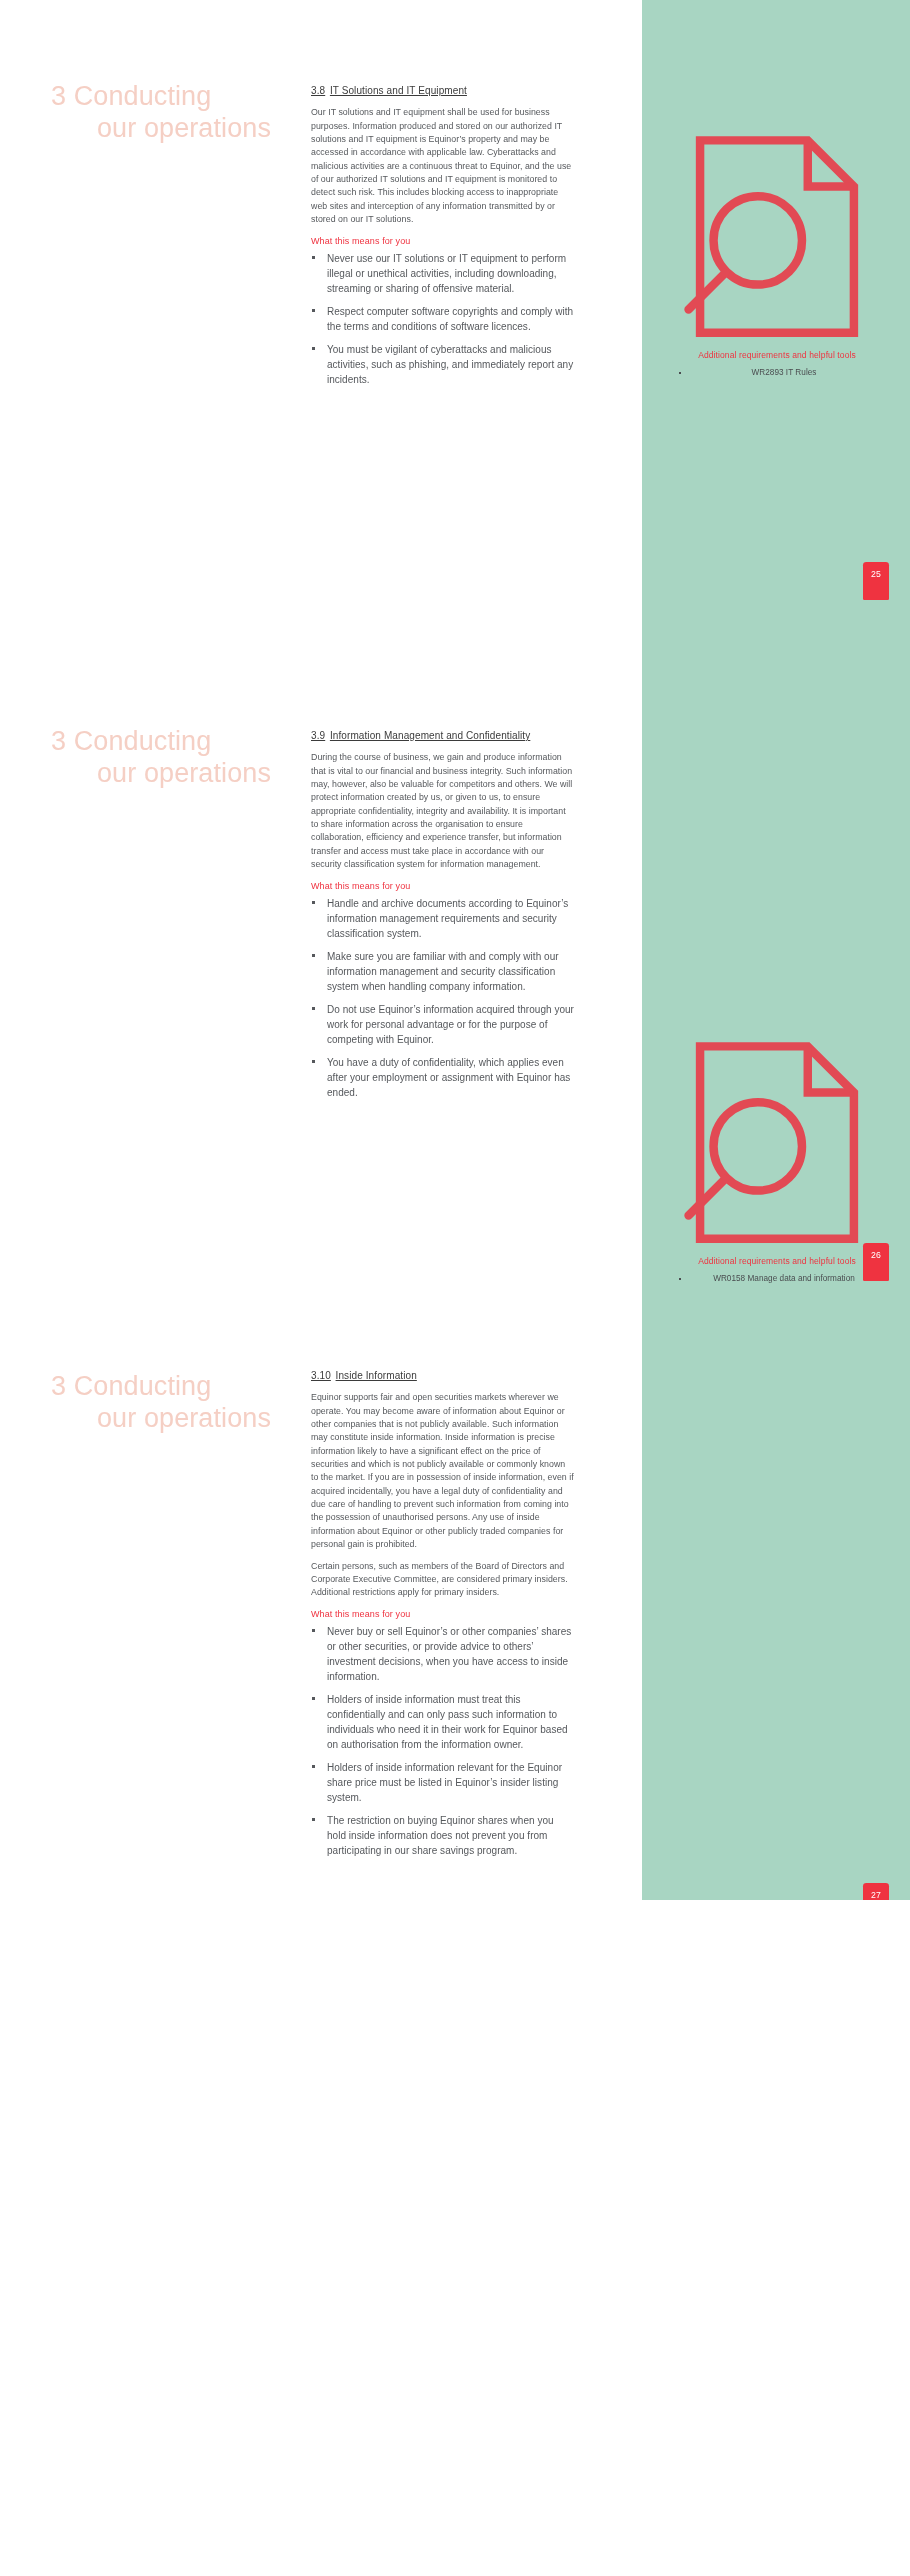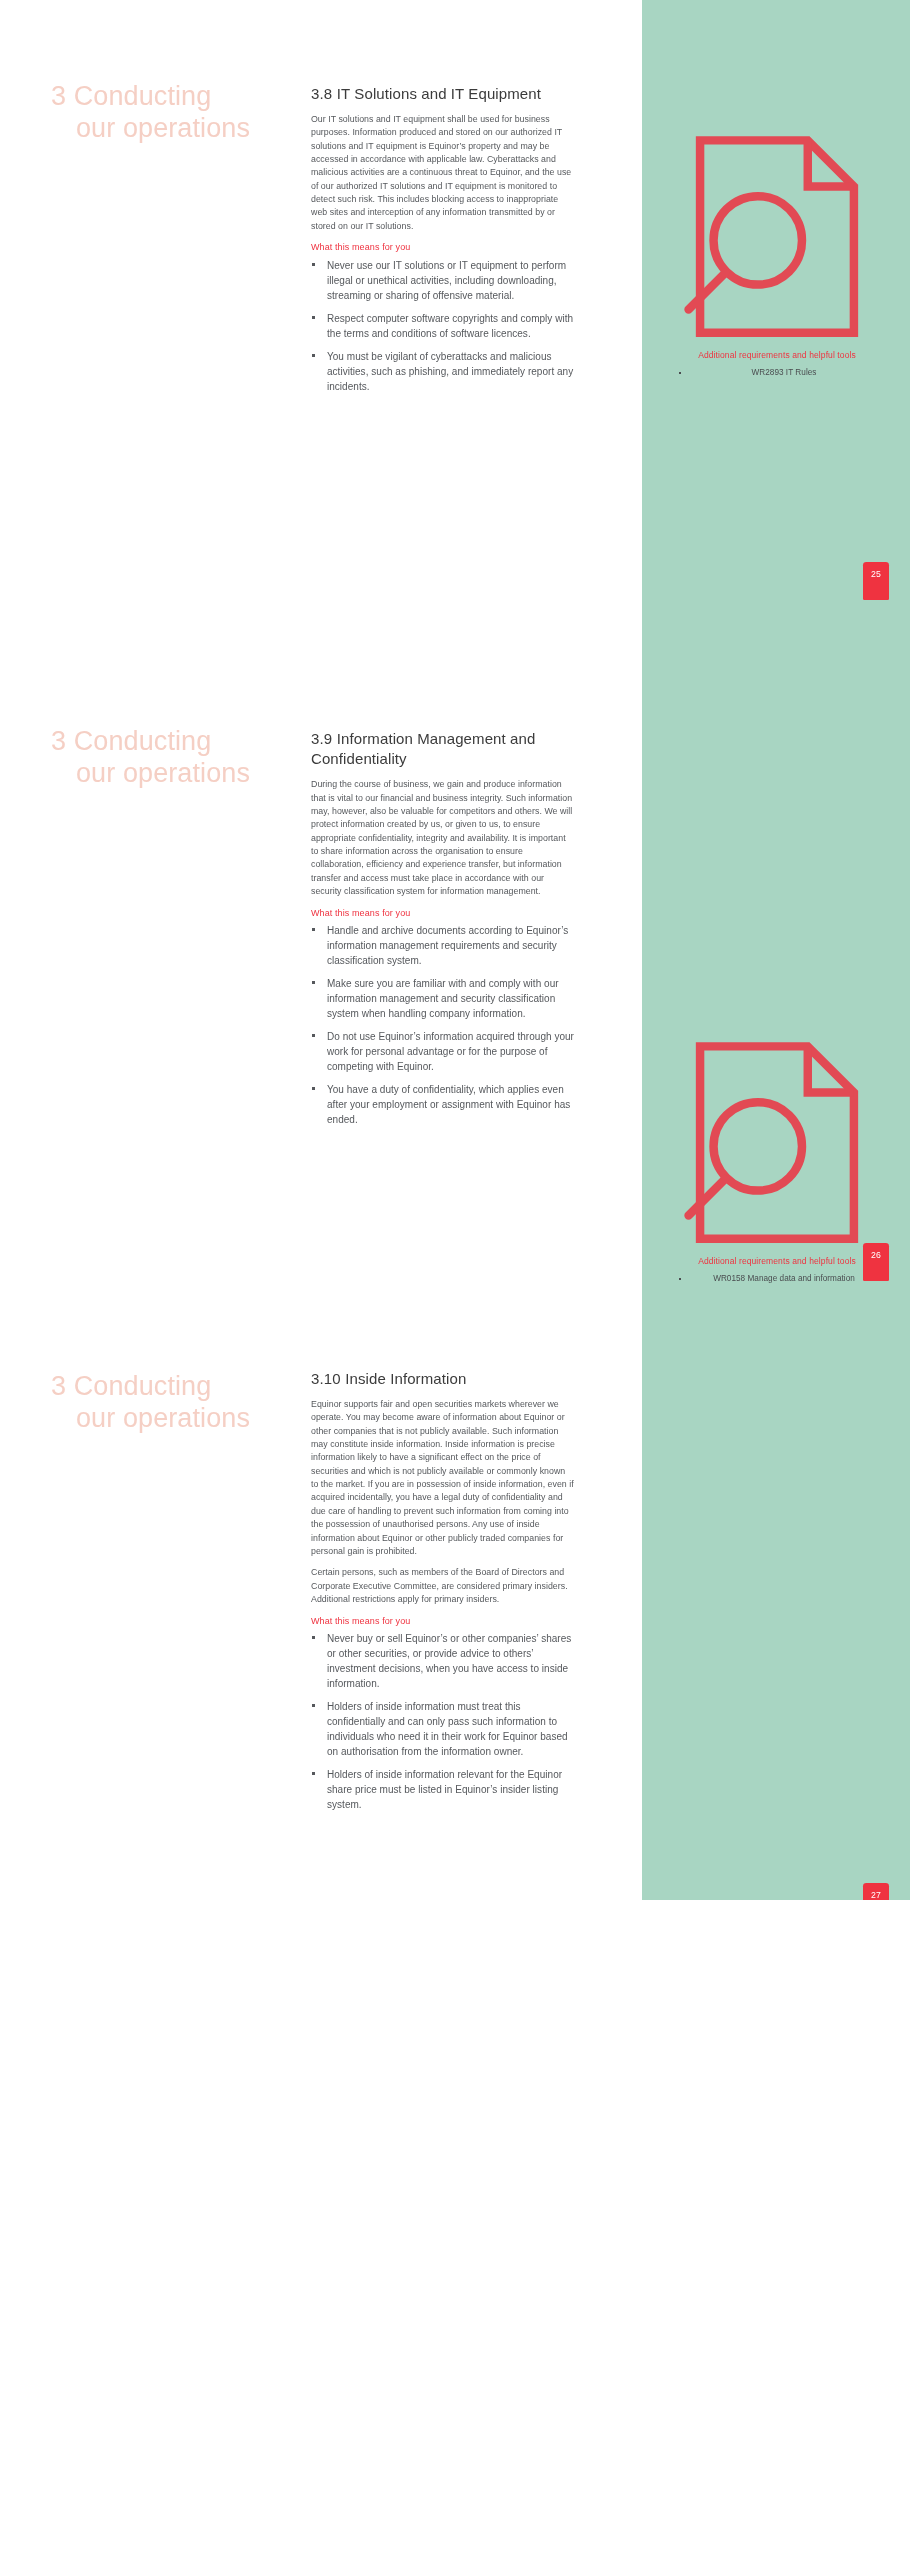--- a/index.html
+++ b/index.html
@@ -48,37 +48,38 @@
     position: absolute;
     left: 51px;
     top: 81px;
     width: 220px;
     font-size: 27px;
     line-height: 1.18;
     color: #f5cfc4;
     font-weight: 400;
     letter-spacing: 0.1px;
   }
-  .chapter-title .ct-l2 { display: block; padding-left: 25px; }
+  .chapter-title .ct-l2 { display: block; padding-left: 25px; text-align: right; }
 
   
   .col {
     position: absolute;
     left: 311px;
     top: 0;
     width: 264px;
   }
 
   .sec-heading {
-    font-size: 15px;
+    font-size: 10px;
     line-height: 1.35;
     color: #3b3b3b;
     font-weight: 400;
     margin-bottom: 8.7px;
     letter-spacing: 0.1px;
+    text-decoration: underline;
   }
   .sec-heading .sec-num { margin-right: 4.7px; }
 
   .body-p {
     font-size: 8.8px;
     line-height: 1.52;
     color: #55585c;
     margin-bottom: 8px;
     letter-spacing: 0.03px;
   }
@@ -281,20 +282,21 @@
         <span class="sec-num">3.10</span><span>Inside Information</span>
       </h2>
       <p class="body-p">Equinor supports fair and open securities markets wherever we operate. You may become aware of information about Equinor or other companies that is not publicly available. Such information may constitute inside information. Inside information is precise information likely to have a significant effect on the price of securities and which is not publicly available or commonly known to the market. If you are in possession of inside information, even if acquired incidentally, you have a legal duty of confidentiality and due care of handling to prevent such information from coming into the possession of unauthorised persons. Any use of inside information about Equinor or other publicly traded companies for personal gain is prohibited.</p>
       <p class="body-p">Certain persons, such as members of the Board of Directors and Corporate Executive Committee, are considered primary insiders. Additional restrictions apply for primary insiders.</p>
 
       <div class="wtm-title">What this means for you</div>
       <ul class="bullets">
         <li>Never buy or sell Equinor’s or other companies’ shares or other securities, or provide advice to others’ investment decisions, when you have access to inside information.</li>
         <li>Holders of inside information must treat this confidentially and can only pass such information to individuals who need it in their work for Equinor based on authorisation from the information owner.</li>
         <li>Holders of inside information relevant for the Equinor share price must be listed in Equinor’s insider listing system.</li>
+        <li>The restriction on buying Equinor shares when you hold inside information does not prevent you from participating in our share savings program.</li>
       </ul>
     </div>
 
     <div class="page-tab" style="top:593px;">27</div>
   </section>
 
   <div class="photo">
     <svg viewBox="0 0 1365 959" preserveAspectRatio="xMidYMid slice" xmlns="http://www.w3.org/2000/svg">
       <defs>
         <linearGradient id="bgWall" x1="0" y1="0" x2="1" y2="1">

